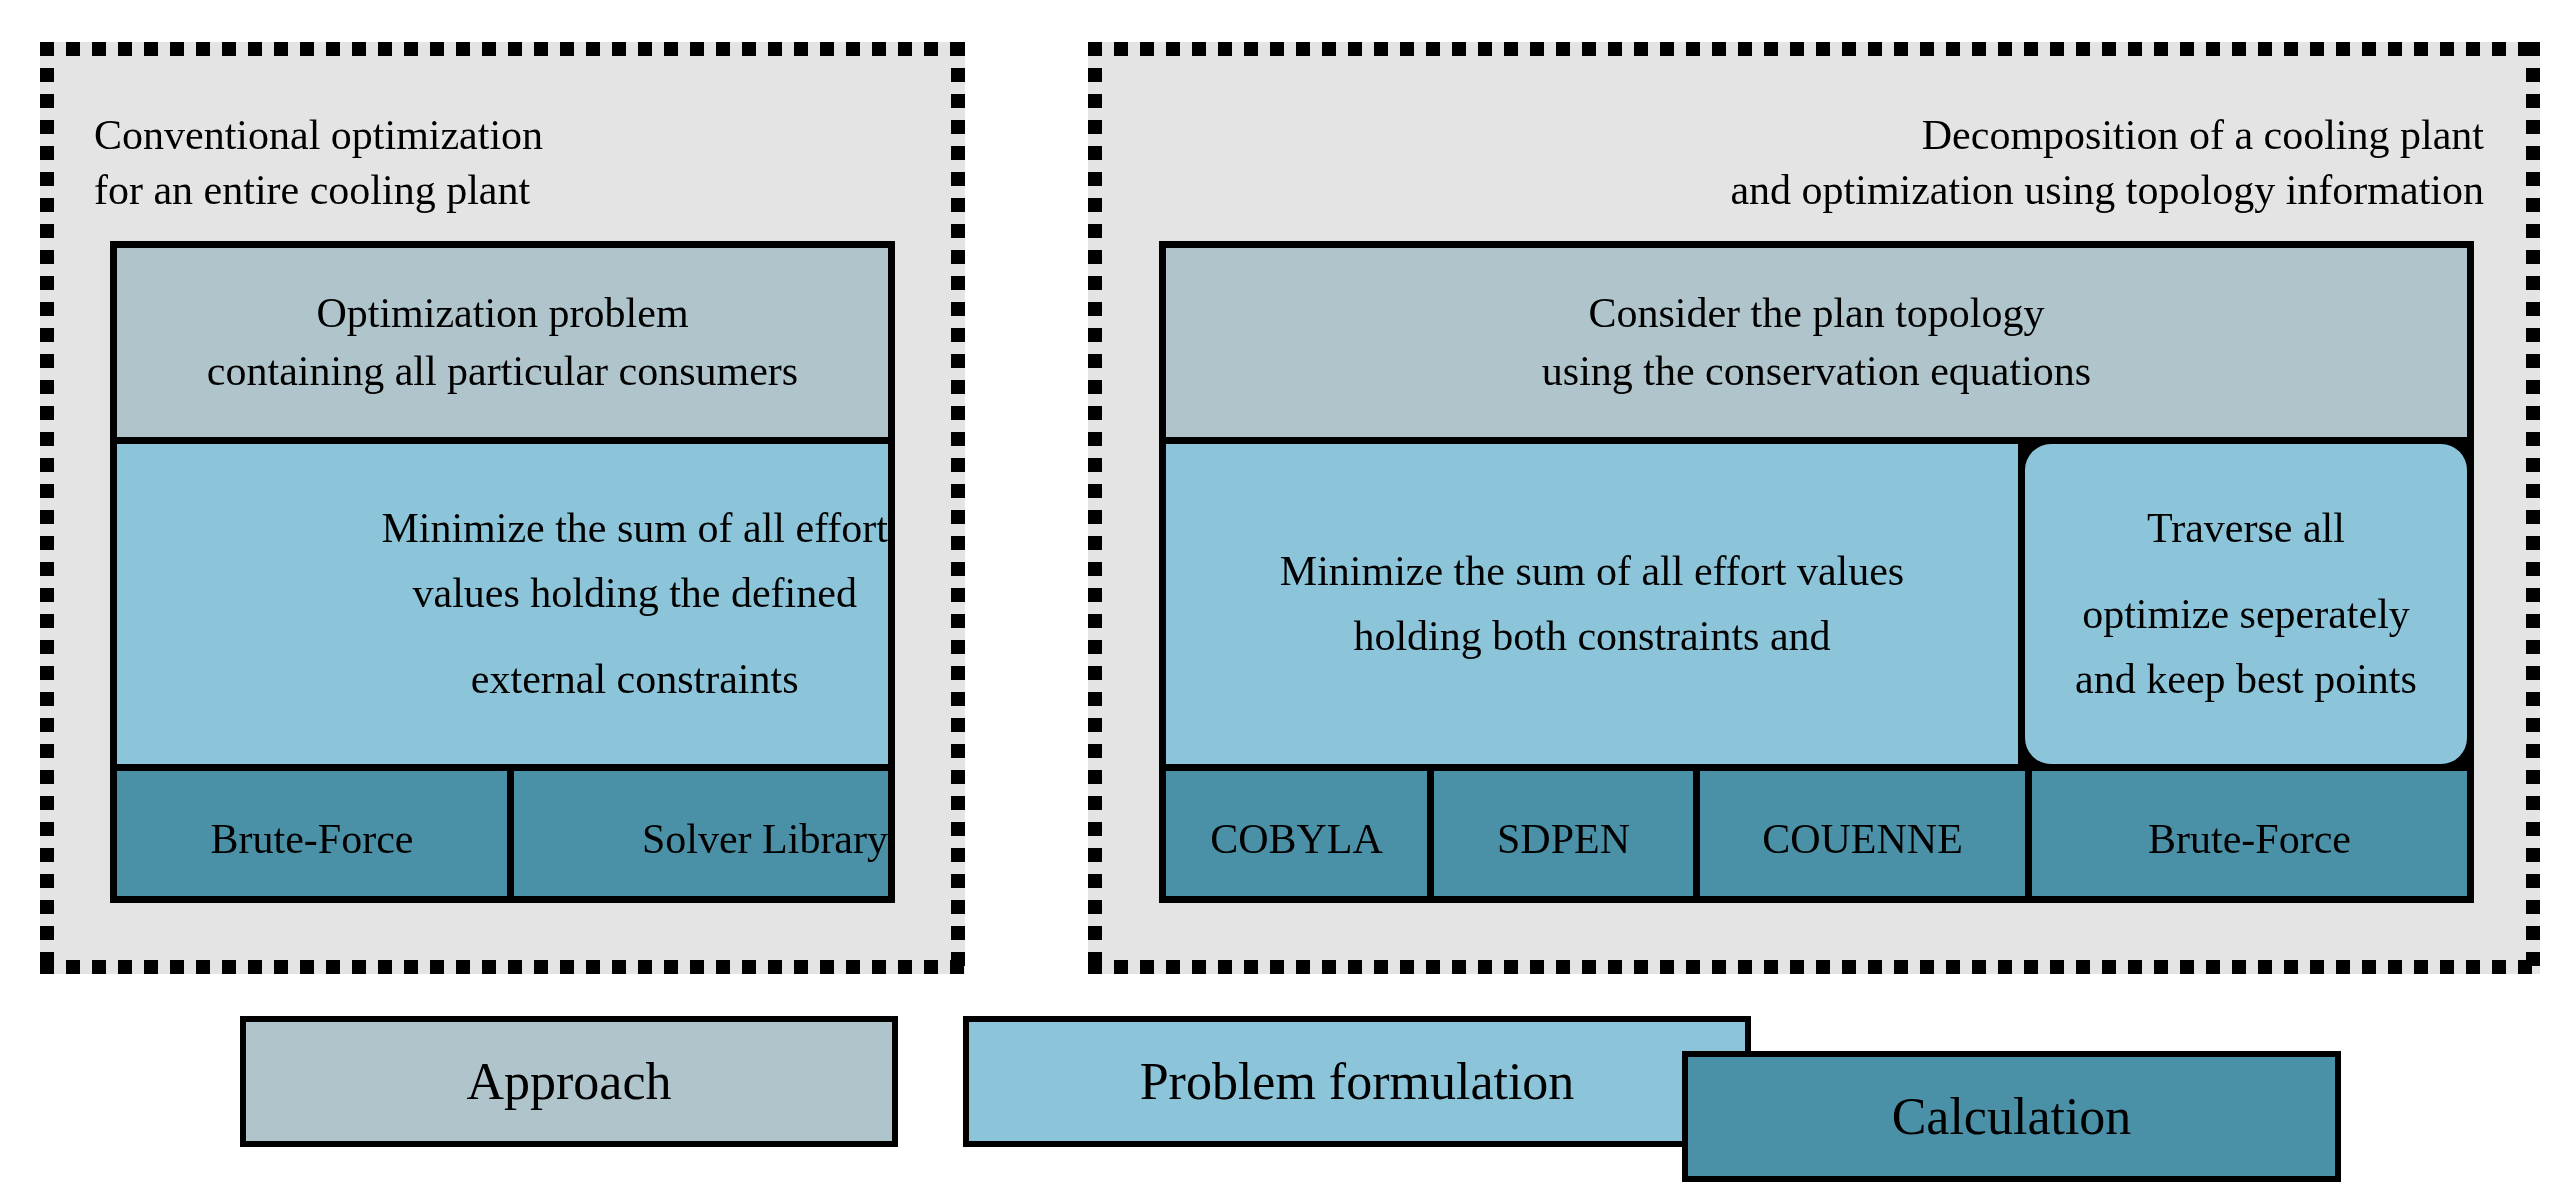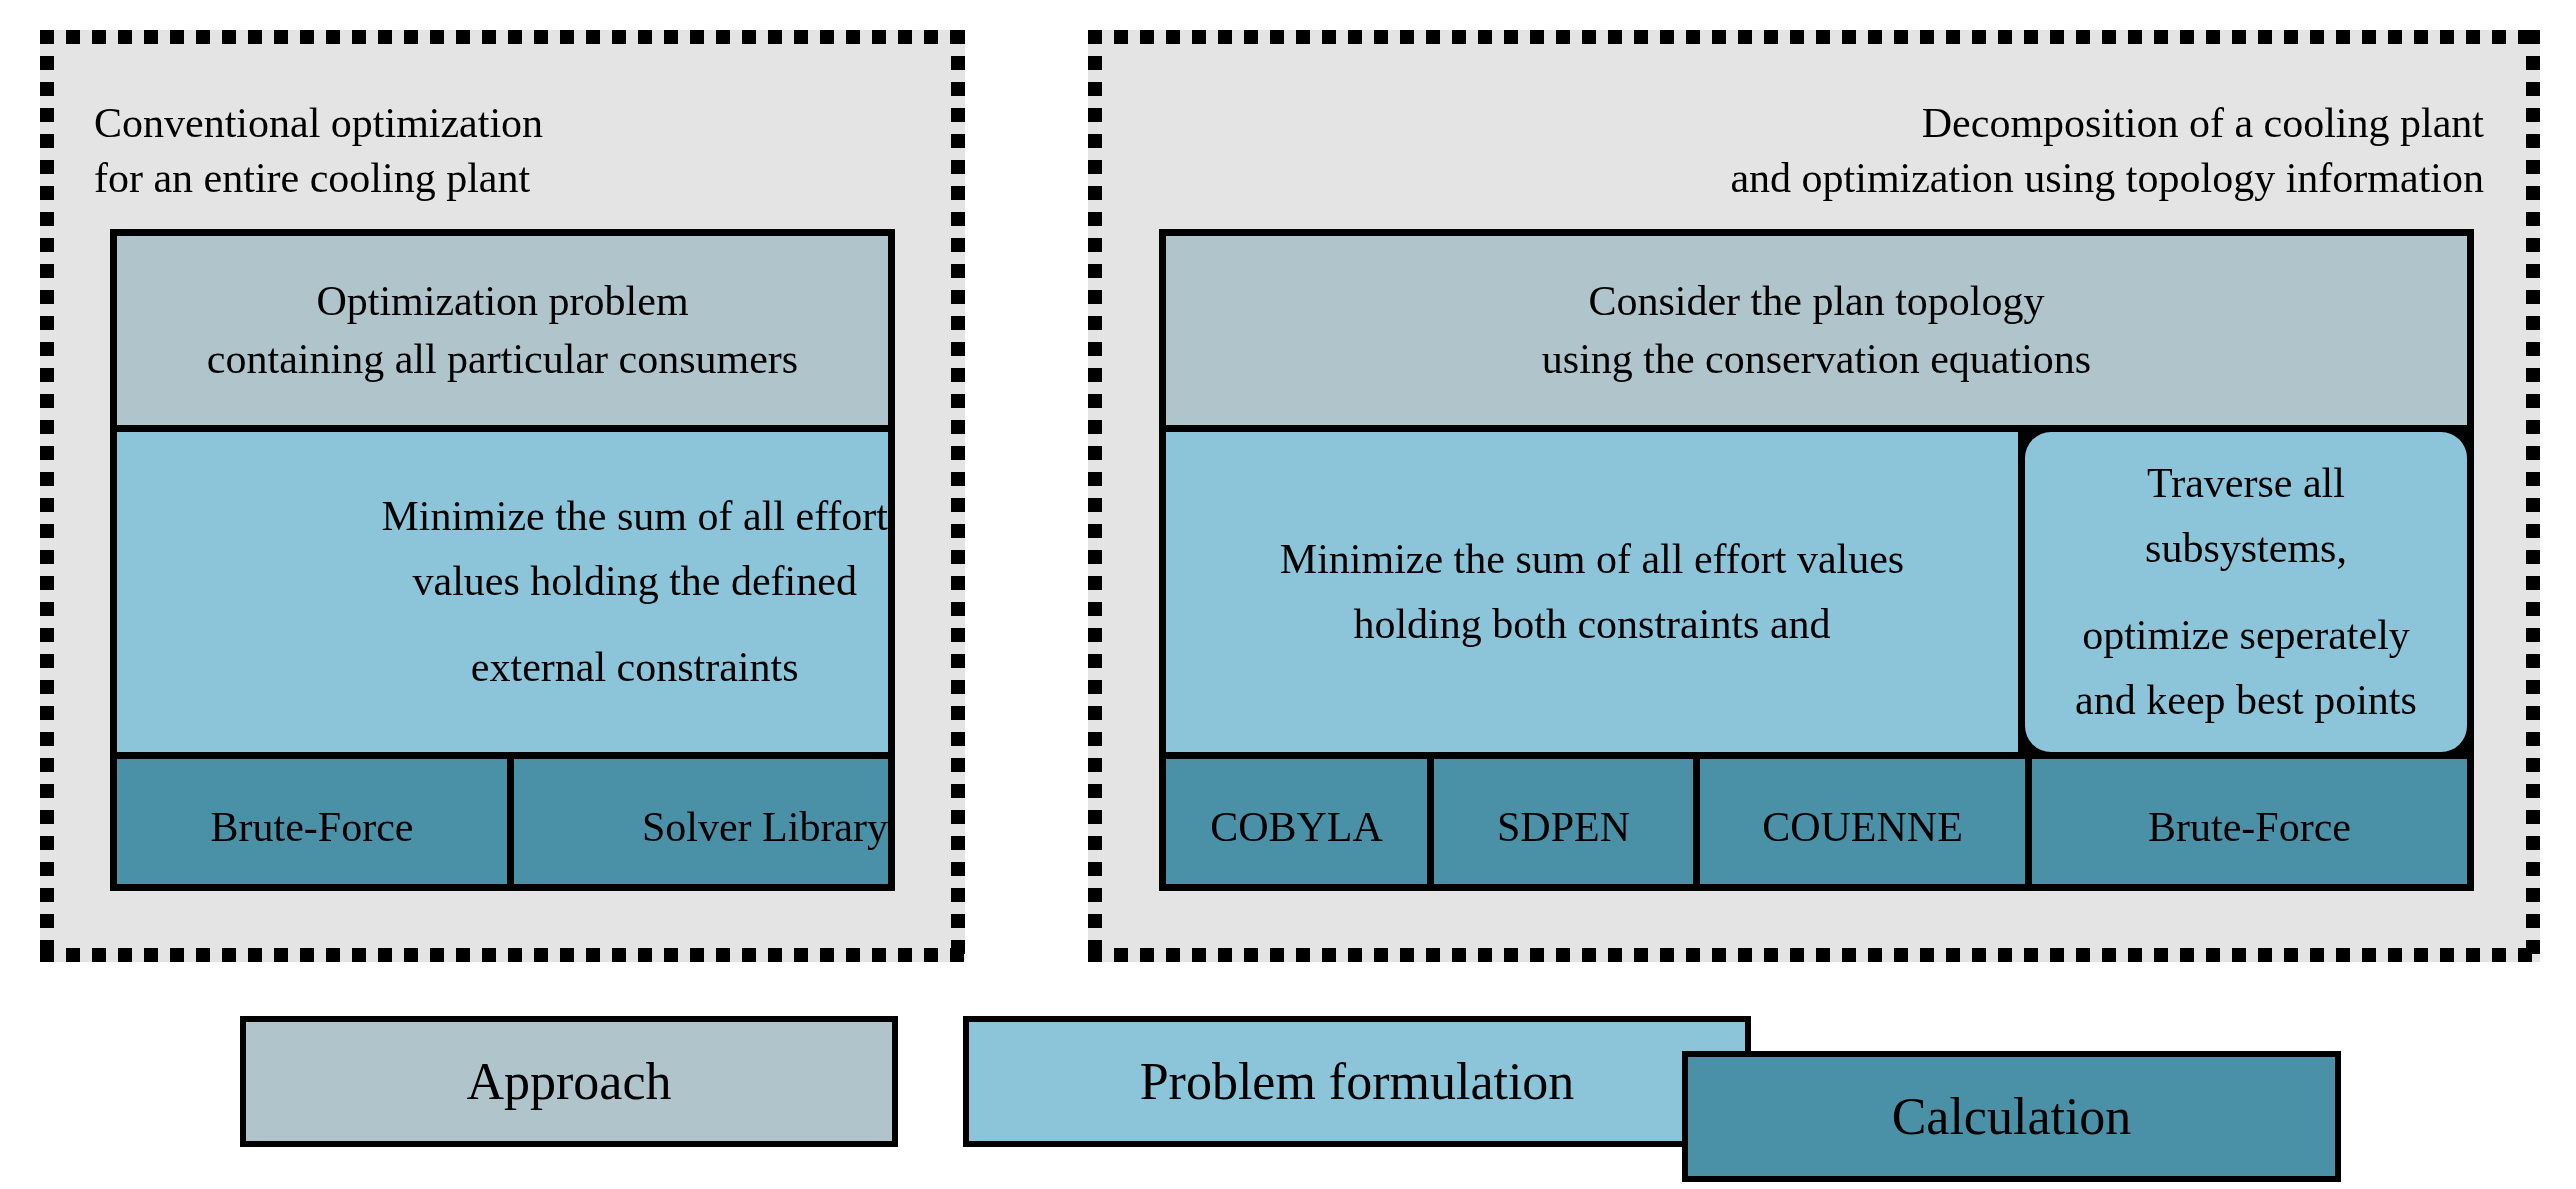--- a/index.html
+++ b/index.html
@@ -13,21 +13,21 @@
     position: relative;
     width: 2576px;
     height: 1190px;
     background: #ffffff;
     overflow: hidden;
   }
 
   
   .panel {
     position: absolute;
-    top: 30px;
+    top: 42px;
     height: 932px;
     background-color: var(--panel-bg, #e4e4e4);
     background-image:
       repeating-linear-gradient(90deg, var(--border, #000) 0 14px, transparent 14px 26px),
       repeating-linear-gradient(90deg, var(--border, #000) 0 14px, transparent 14px 26px),
       repeating-linear-gradient(180deg, var(--border, #000) 0 14px, transparent 14px 26px),
       repeating-linear-gradient(180deg, var(--border, #000) 0 14px, transparent 14px 26px);
     background-size: 100% 14px, 100% 14px, 14px 100%, 14px 100%;
     background-position: left top, left bottom, left top, right top;
     background-repeat: no-repeat;
@@ -191,21 +191,20 @@
             <div class="para">
               <div>Minimize the sum of all effort values</div>
               <div>holding both constraints and</div>
             </div>
           </div>
         </div>
         <div class="cell cell-problem rpc2">
           <div class="cell-text problem-text">
             <div class="para">
               <div>Traverse all</div>
-              <div>subsystems,</div>
             </div>
             <div class="para">
               <div>optimize seperately</div>
               <div>and keep best points</div>
             </div>
           </div>
         </div>
       </div>
 
       <div class="row row-calc">

